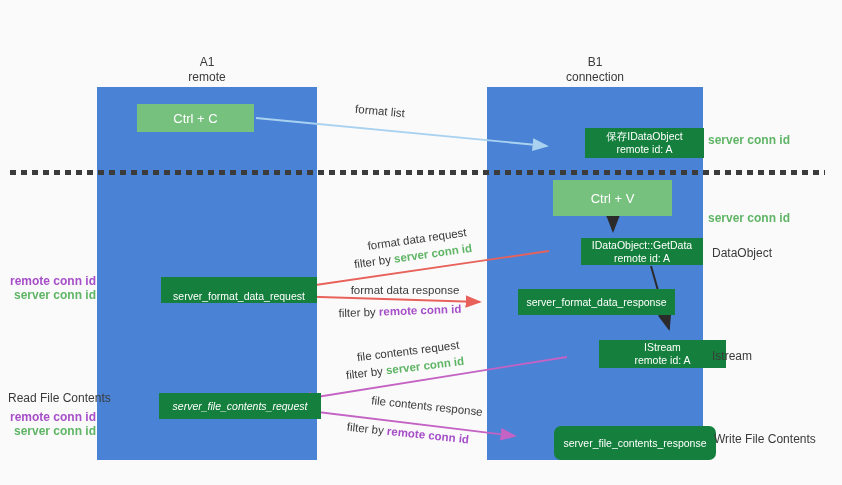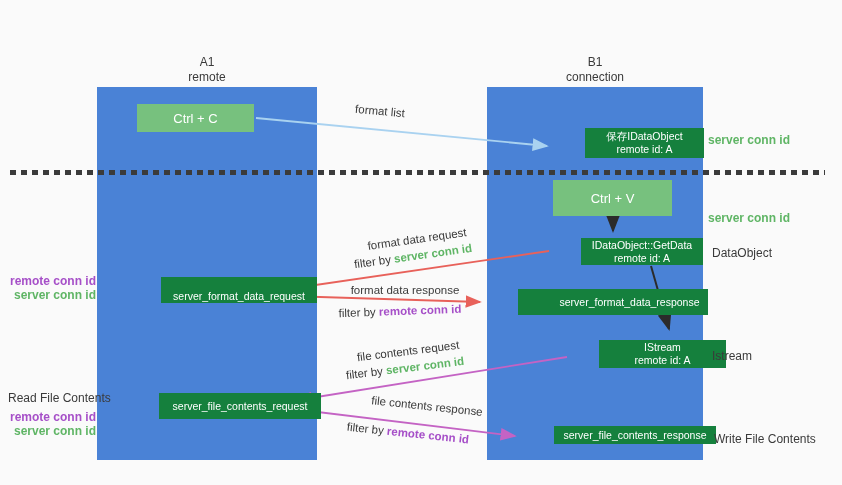--- a/index.html
+++ b/index.html
@@ -31,24 +31,24 @@
     z-index:4;display:flex;flex-direction:column;align-items:center;justify-content:center;
     color:#ffffff;font-size:10.5px;line-height:13px;text-align:center;white-space:nowrap;
   }
   .node.green{background:#77c17e;font-size:13px;}
   .node.orange{background:#15803d;margin-left:31px;}
   .n-ctrl-c{left:137px;top:104px;width:117px;height:28px;}
   .n-save{left:554px;top:128px;width:119px;height:30px;}
   .n-ctrl-v{left:553px;top:180px;width:119px;height:36px;}
   .n-getdata{left:550px;top:238px;width:122px;height:27px;}
   .n-fmt-req{left:130px;top:277px;width:156px;height:26px;justify-content:flex-end;}
-  .n-fmt-resp{left:487px;top:289px;width:157px;height:26px;padding-left:33px;}
+  .n-fmt-resp{left:487px;top:289px;width:157px;height:26px;}
   .n-istream{left:568px;top:340px;width:127px;height:28px;}
-  .n-file-req{left:128px;top:393px;width:162px;height:26px;}
-  .n-file-resp{left:523px;top:426px;width:162px;height:18px;}
+  .n-file-req{left:128px;top:393px;width:162px;height:26px;font-style:italic;}
+  .n-file-resp{left:523px;top:426px;width:162px;height:34px;border-radius:7px;}
   
   .side{font-size:12px;line-height:14px;z-index:5;white-space:nowrap;}
   .side.bold{font-weight:bold;}
   .green-text{color:#5fb565;}
   .purple-text{color:#a64fc8;}
   .left-col{left:0;width:96px;text-align:right;}
   
   .edge-label{font-size:11.5px;z-index:5;text-align:center;white-space:nowrap;color:#3a3a3a;}
   .edge-label b{font-weight:bold;}
 </style>

